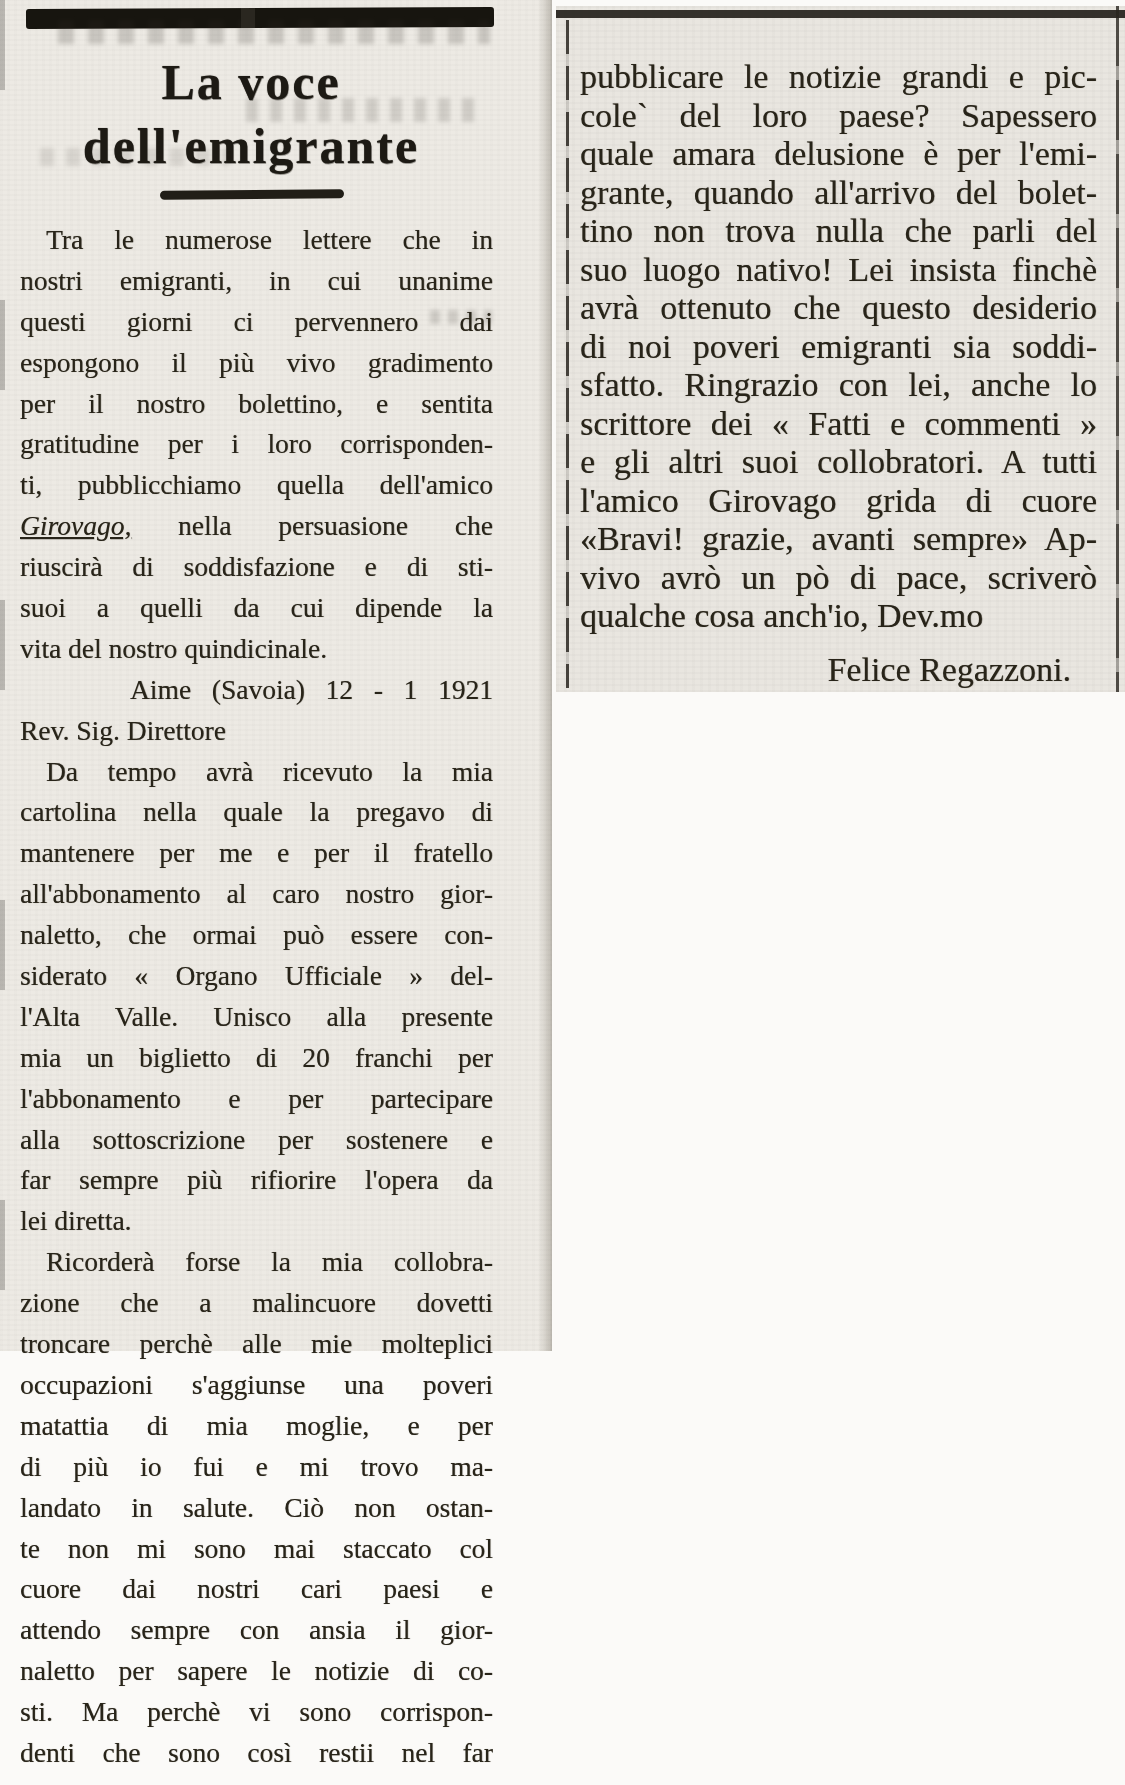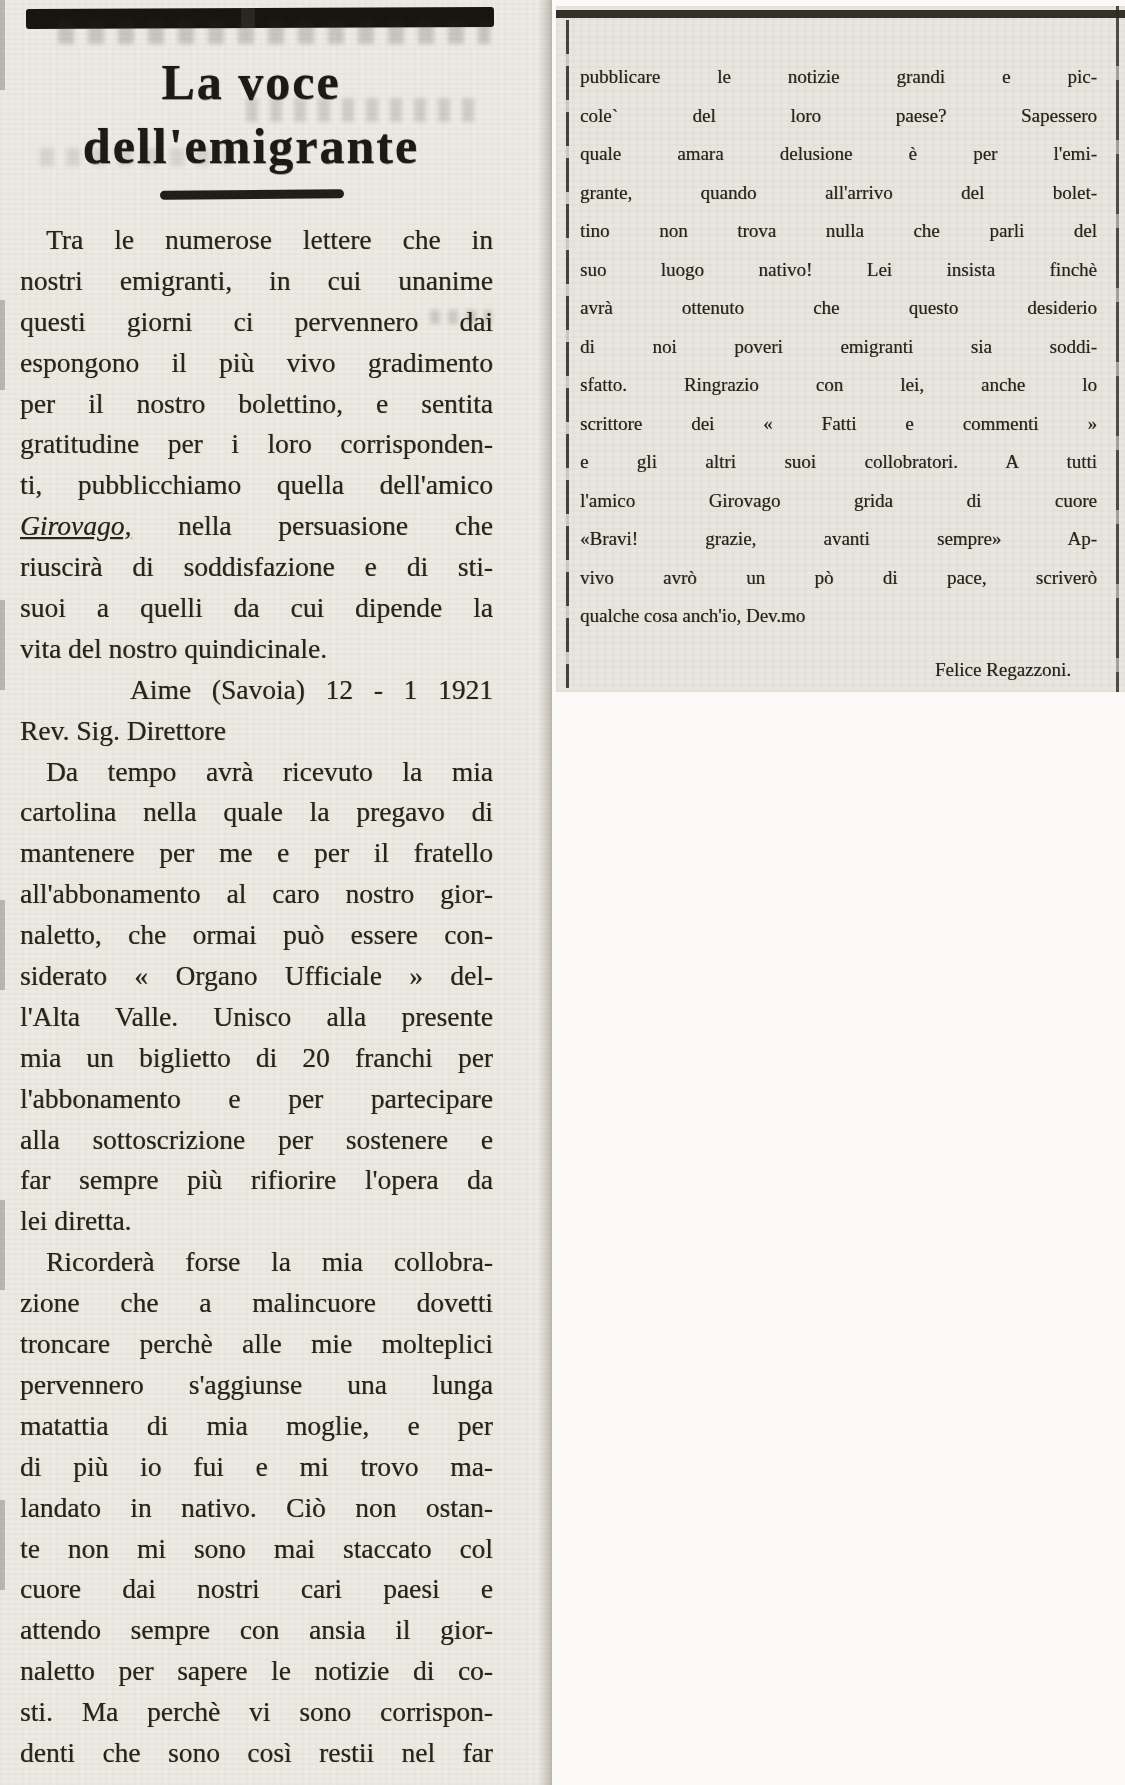--- a/index.html
+++ b/index.html
@@ -4,21 +4,21 @@
 <style>
   html,body{margin:0;padding:0;background:#ffffff;}
   .page{
     position:relative;width:1125px;height:1785px;overflow:hidden;
     background:#fbfaf8;
     font-family:"Liberation Serif","DejaVu Serif",serif;
     color:#282419;
   }
   
   .clip-left{
-    position:absolute;left:0;top:0;width:552px;height:1785px;
+    position:absolute;left:0;top:0;width:552px;height:1351px;
     background:
       repeating-linear-gradient(0deg, rgba(0,0,0,.016) 0 2px, transparent 2px 5px),
       repeating-linear-gradient(90deg, rgba(0,0,0,.012) 0 3px, transparent 3px 7px),
       #edeae4;
   }
   .clip-left::after{ 
     content:"";position:absolute;top:0;right:0;width:14px;height:100%;
     background:linear-gradient(90deg, rgba(120,113,100,0) 0%, rgba(120,113,100,.30) 80%, rgba(90,85,75,.38) 100%);
   }
   .edge-left{
@@ -80,21 +80,21 @@
     position:absolute;left:10px;top:14px;bottom:4px;width:3px;
     background:repeating-linear-gradient(180deg, rgba(40,36,30,.85) 0 34px, rgba(40,36,30,.15) 34px 46px);
   }
   .col-rule-r{
     position:absolute;right:6px;top:0;bottom:0;width:3px;
     background:repeating-linear-gradient(180deg, rgba(40,36,30,.8) 0 60px, rgba(40,36,30,.35) 60px 74px);
   }
   .body-right{
     position:absolute;left:24px;top:52px;width:517px;
   }
-  .body-right .tline{font-size:19px;line-height:38.5px;height:38.5px;}
+  .body-right .tline{font-size:34px;line-height:38.5px;height:38.5px;}
 </style>
 </head>
 <body>
 
 <div class="page">
 
   <div class="clip-left">
     <div class="edge-left"></div>
     <div class="top-rule"></div>
     <div class="ghost g1"></div>
@@ -130,24 +130,24 @@
         <div class="tline">siderato « Organo Ufficiale » del-</div>
         <div class="tline">l'Alta Valle. Unisco alla presente</div>
         <div class="tline">mia un biglietto di 20 franchi per</div>
         <div class="tline">l'abbonamento e per partecipare</div>
         <div class="tline">alla sottoscrizione per sostenere e</div>
         <div class="tline">far sempre più rifiorire l'opera da</div>
         <div class="tline left">lei diretta.</div>
         <div class="tline first">Ricorderà forse la mia collobra-</div>
         <div class="tline">zione che a malincuore dovetti</div>
         <div class="tline">troncare perchè alle mie molteplici</div>
-        <div class="tline">pervennero s'aggiunse una lunga</div>
+        <div class="tline">occupazioni s'aggiunse una poveri</div>
         <div class="tline">matattia di mia moglie, e per</div>
         <div class="tline">di più io fui e mi trovo ma-</div>
-        <div class="tline">landato in nativo. Ciò non ostan-</div>
+        <div class="tline">landato in salute. Ciò non ostan-</div>
         <div class="tline">te non mi sono mai staccato col</div>
         <div class="tline">cuore dai nostri cari paesi e</div>
         <div class="tline">attendo sempre con ansia il gior-</div>
         <div class="tline">naletto per sapere le notizie di co-</div>
         <div class="tline">sti. Ma perchè vi sono corrispon-</div>
         <div class="tline">denti che sono così restii nel far</div>
       </div>
   </div>
 
   <div class="clip-right">

